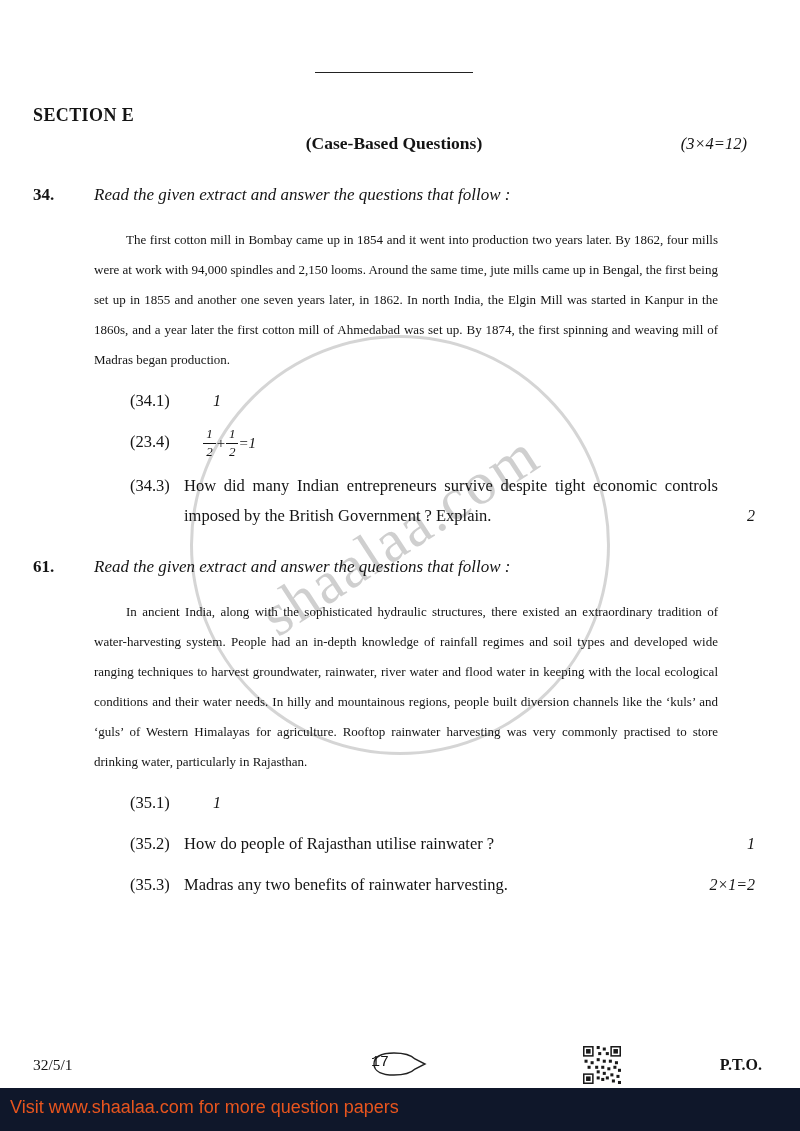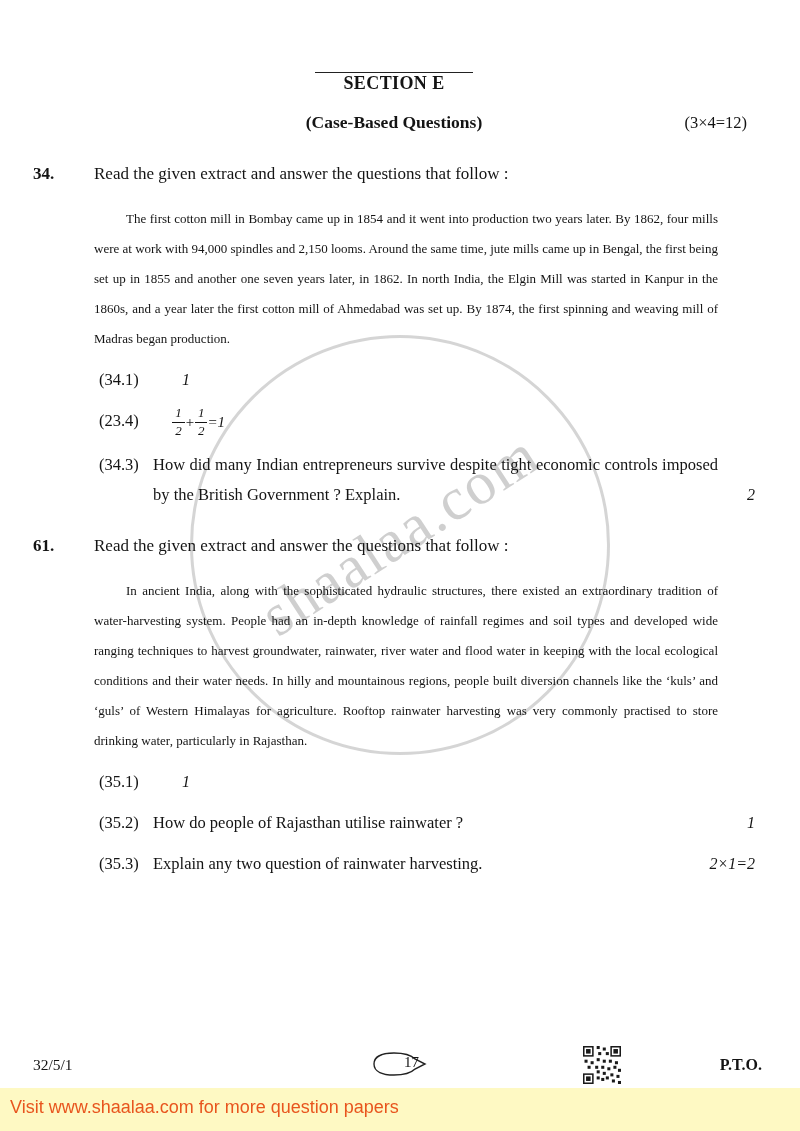--- a/index.html
+++ b/index.html
@@ -31,44 +31,44 @@
     white-space:nowrap;
     z-index:0; pointer-events:none;
   }
 
   
   .content { position:relative; z-index:1; padding:72px 45px 0 33px; }
 
   .top-rule { width:158px; border-top:1.6px solid #222; margin:0 auto; }
 
   .section-title {
-    text-align:center; font-weight:bold;
-    font-size:18px; letter-spacing:0.4px;
-  }
-  .subtitle-row { position:relative; margin-top:18px; height:26px; }
+    text-align:left; font-weight:bold;
+    font-size:18px; margin-top:32px; letter-spacing:0.4px;
+  }
+  .subtitle-row { position:relative; margin-top:7px; height:26px; }
   .section-subtitle { text-align:center; font-weight:bold; font-size:17.5px; }
   .marks-note {
     position:absolute; right:8px; top:1px;
-    font-size:16.5px; font-weight:normal;
+    font-style:italic; font-size:16.5px; font-weight:normal;
   }
 
   .q-block { margin-top:26px; }
   .q-intro-row { display:flex;margin-top:18px; }
   .q-num { width:61px; flex:none; font-weight:bold; font-size:17px; }
-  .q-intro { font-size:17px; }
+  .q-intro { font-size:17px;font-style:italic; }
 
   .extract {
     margin:20px 37px 0 61px;
     text-align:justify;
     font-size:13px; line-height:30px;
     text-indent:32px;
   }
 
   .sub-row { display:flex; align-items:flex-start; margin-top:11px; }
-  .sub-label { margin-left:66px; width:54px; flex:none; font-size:16.5px; line-height:30px; }
+  .sub-label { margin-left:97px; width:54px; flex:none; font-size:16.5px; line-height:30px; }
   .sub-text { flex:1; font-size:16.5px; line-height:30px; text-align:justify; }
   .sub-marks {
     flex:none; width:37px; text-align:right;
     font-style:italic; font-size:16px; line-height:30px;
     align-self:flex-end;
   }
   .sub-marks.wide { width:72px; align-self:center; white-space:nowrap; }
 
   .frac {
     display:inline-block; vertical-align:middle;
@@ -79,29 +79,29 @@
   .frac .den { display:block; padding-top:1px; }
   .frac-op { font-style:italic; font-size:15px; vertical-align:middle; }
 
   
   .footer { position:absolute; left:0; right:0; top:1048px; height:42px; z-index:1; }
   .footer-code { position:absolute; left:33px; top:8px; font-size:15.5px;text-align:center; }
   .page-badge { position:absolute; left:50%; top:2px; transform:translateX(-50%); width:58px; height:28px; }
   .page-badge svg { position:absolute; left:0; top:0; }
   .page-badge .pg-num {
     position:absolute; left:0; top:4px; width:48px;
-    text-align:right; font-size:15px;
+    text-align:left; font-size:15px;font-family:Liberation Mono, monospace;
   }
   .qr { position:absolute; left:583px; top:-2px; width:38px; height:38px; }
   .pto { position:absolute; right:38px; top:8px; font-weight:bold; font-size:16px; }
 
   
   .bottom-bar {
     position:absolute; left:0; right:0; top:1088px; height:43px;
-    background:#fef9c3; z-index:2;
+    background:#0f172a; z-index:2;
     font-family:"Liberation Sans", "DejaVu Sans", sans-serif;
   }
   .bottom-bar .promo {
     position:absolute; left:10px; top:9px;
     font-size:18px; color:#E8551E;
   }
 </style>
 </head>
 <body>
 
@@ -162,21 +162,21 @@
       </div>
 
       <div class="sub-row">
         <div class="sub-label">(35.2)</div>
         <div class="sub-text">How do people of Rajasthan utilise rainwater ?</div>
         <div class="sub-marks">1</div>
       </div>
 
       <div class="sub-row">
         <div class="sub-label">(35.3)</div>
-        <div class="sub-text">Explain any two question of rainwater harvesting.</div>
+        <div class="sub-text">Madras any two benefits of rainwater harvesting.</div>
         <div class="sub-marks wide">2×1=2</div>
       </div>
     </div>
 
   </div>
 
   <div class="footer">
     <div class="footer-code">32/5/1</div>
 
     <div class="page-badge">

